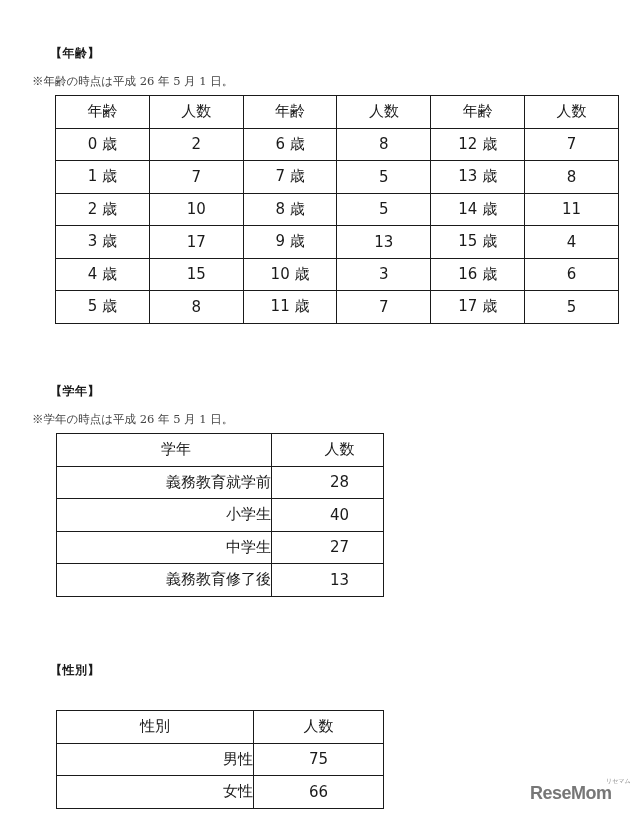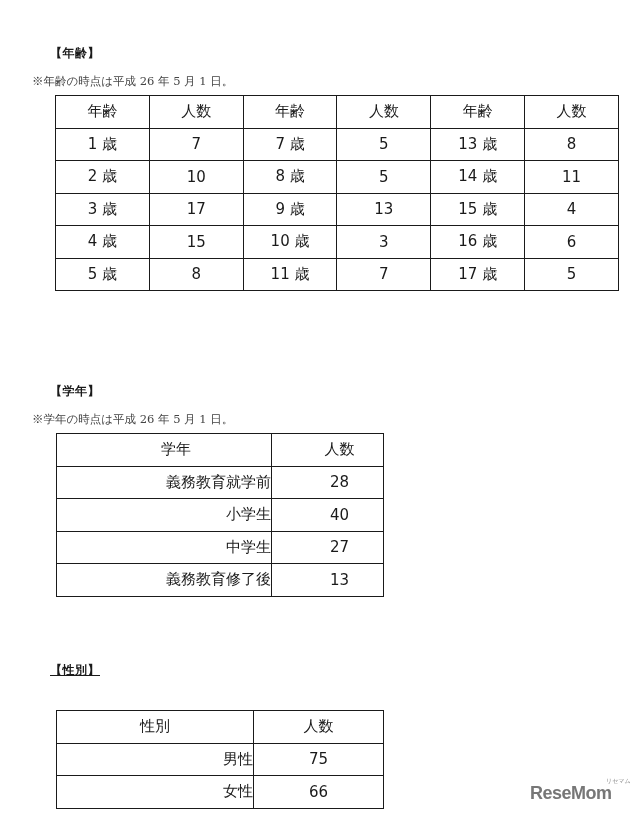--- a/index.html
+++ b/index.html
@@ -28,20 +28,28 @@
 
 <table id="t-age">
   <tbody>
       <tr>
     <td>年齢</td>
     <td>人数</td>
     <td>年齢</td>
     <td>人数</td>
     <td>年齢</td>
     <td>人数</td>
+  </tr>
+  <tr>
+    <td>0 歳</td>
+    <td>2</td>
+    <td>6 歳</td>
+    <td>8</td>
+    <td>12 歳</td>
+    <td>7</td>
   </tr>
   <tr>
     <td>1 歳</td>
     <td>7</td>
     <td>7 歳</td>
     <td>5</td>
     <td>13 歳</td>
     <td>8</td>
   </tr>
   <tr>
@@ -100,21 +108,21 @@
     <td class="left">中学生</td>
     <td>27</td>
   </tr>
   <tr>
     <td class="left">義務教育修了後</td>
     <td>13</td>
   </tr>
 </tbody>
   </table>
 
-<div class="section-title" style="top:662px;text-decoration:underline;">【性別】</div>
+<div class="section-title" style="top:662px;">【性別】</div>
 
 <table id="t-gender">
   <tbody>
       <tr>
     <td>性別</td>
     <td>人数</td>
   </tr>
   <tr>
     <td class="left">男性</td>
     <td>75</td>

